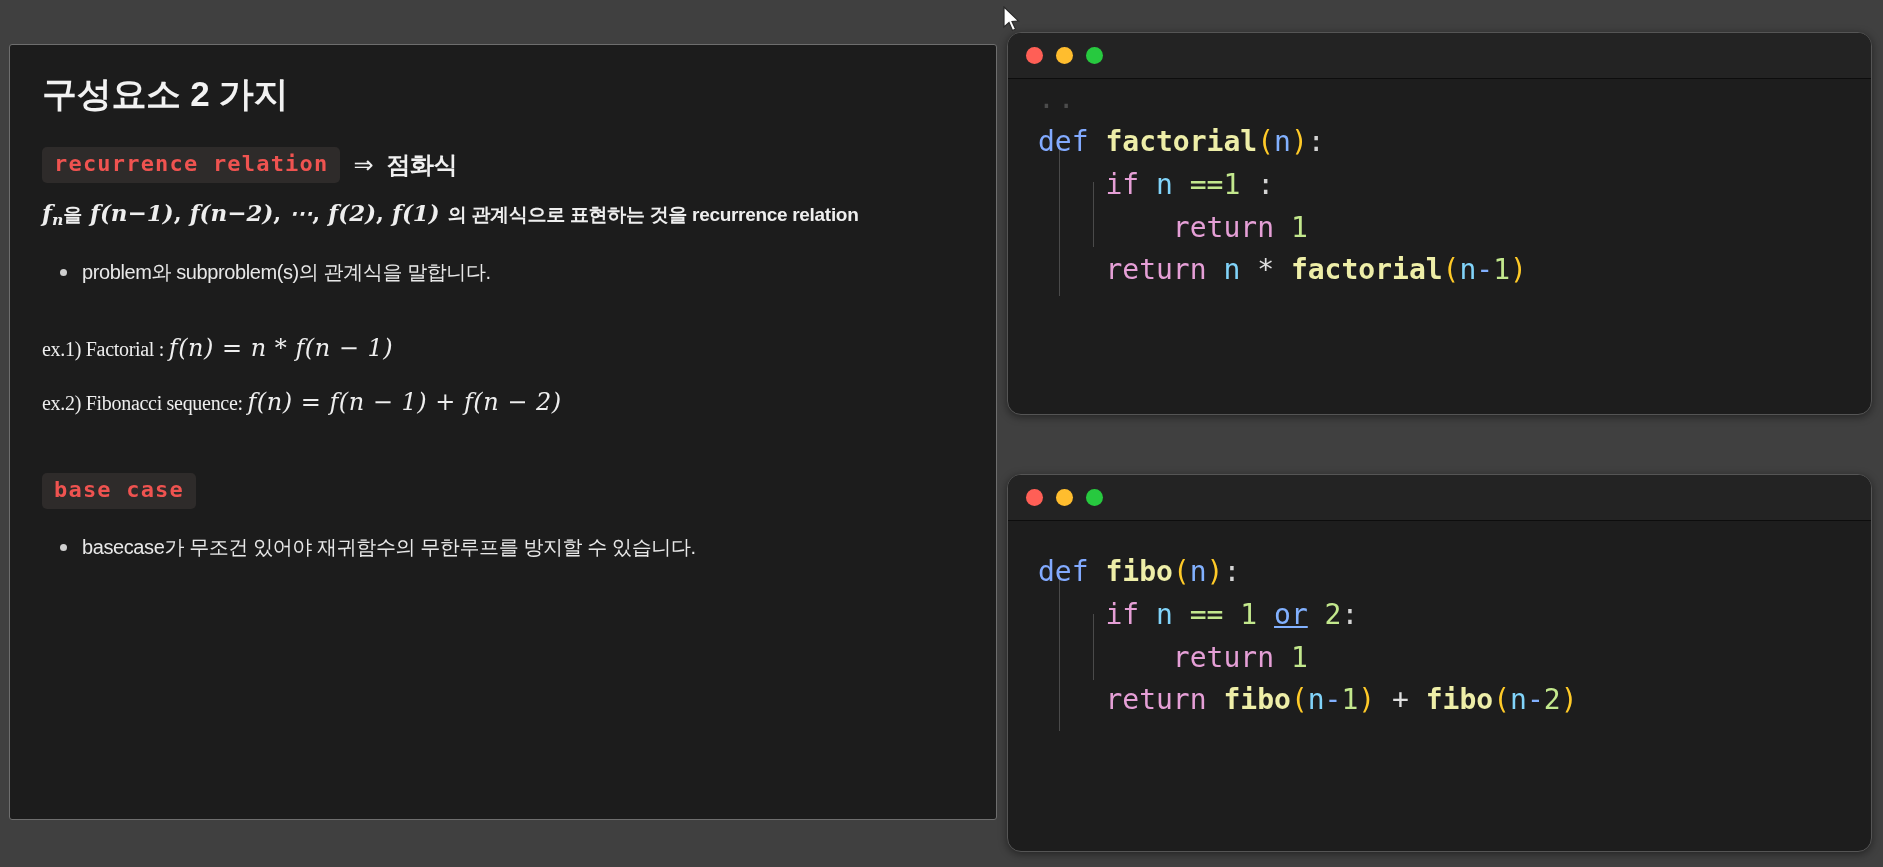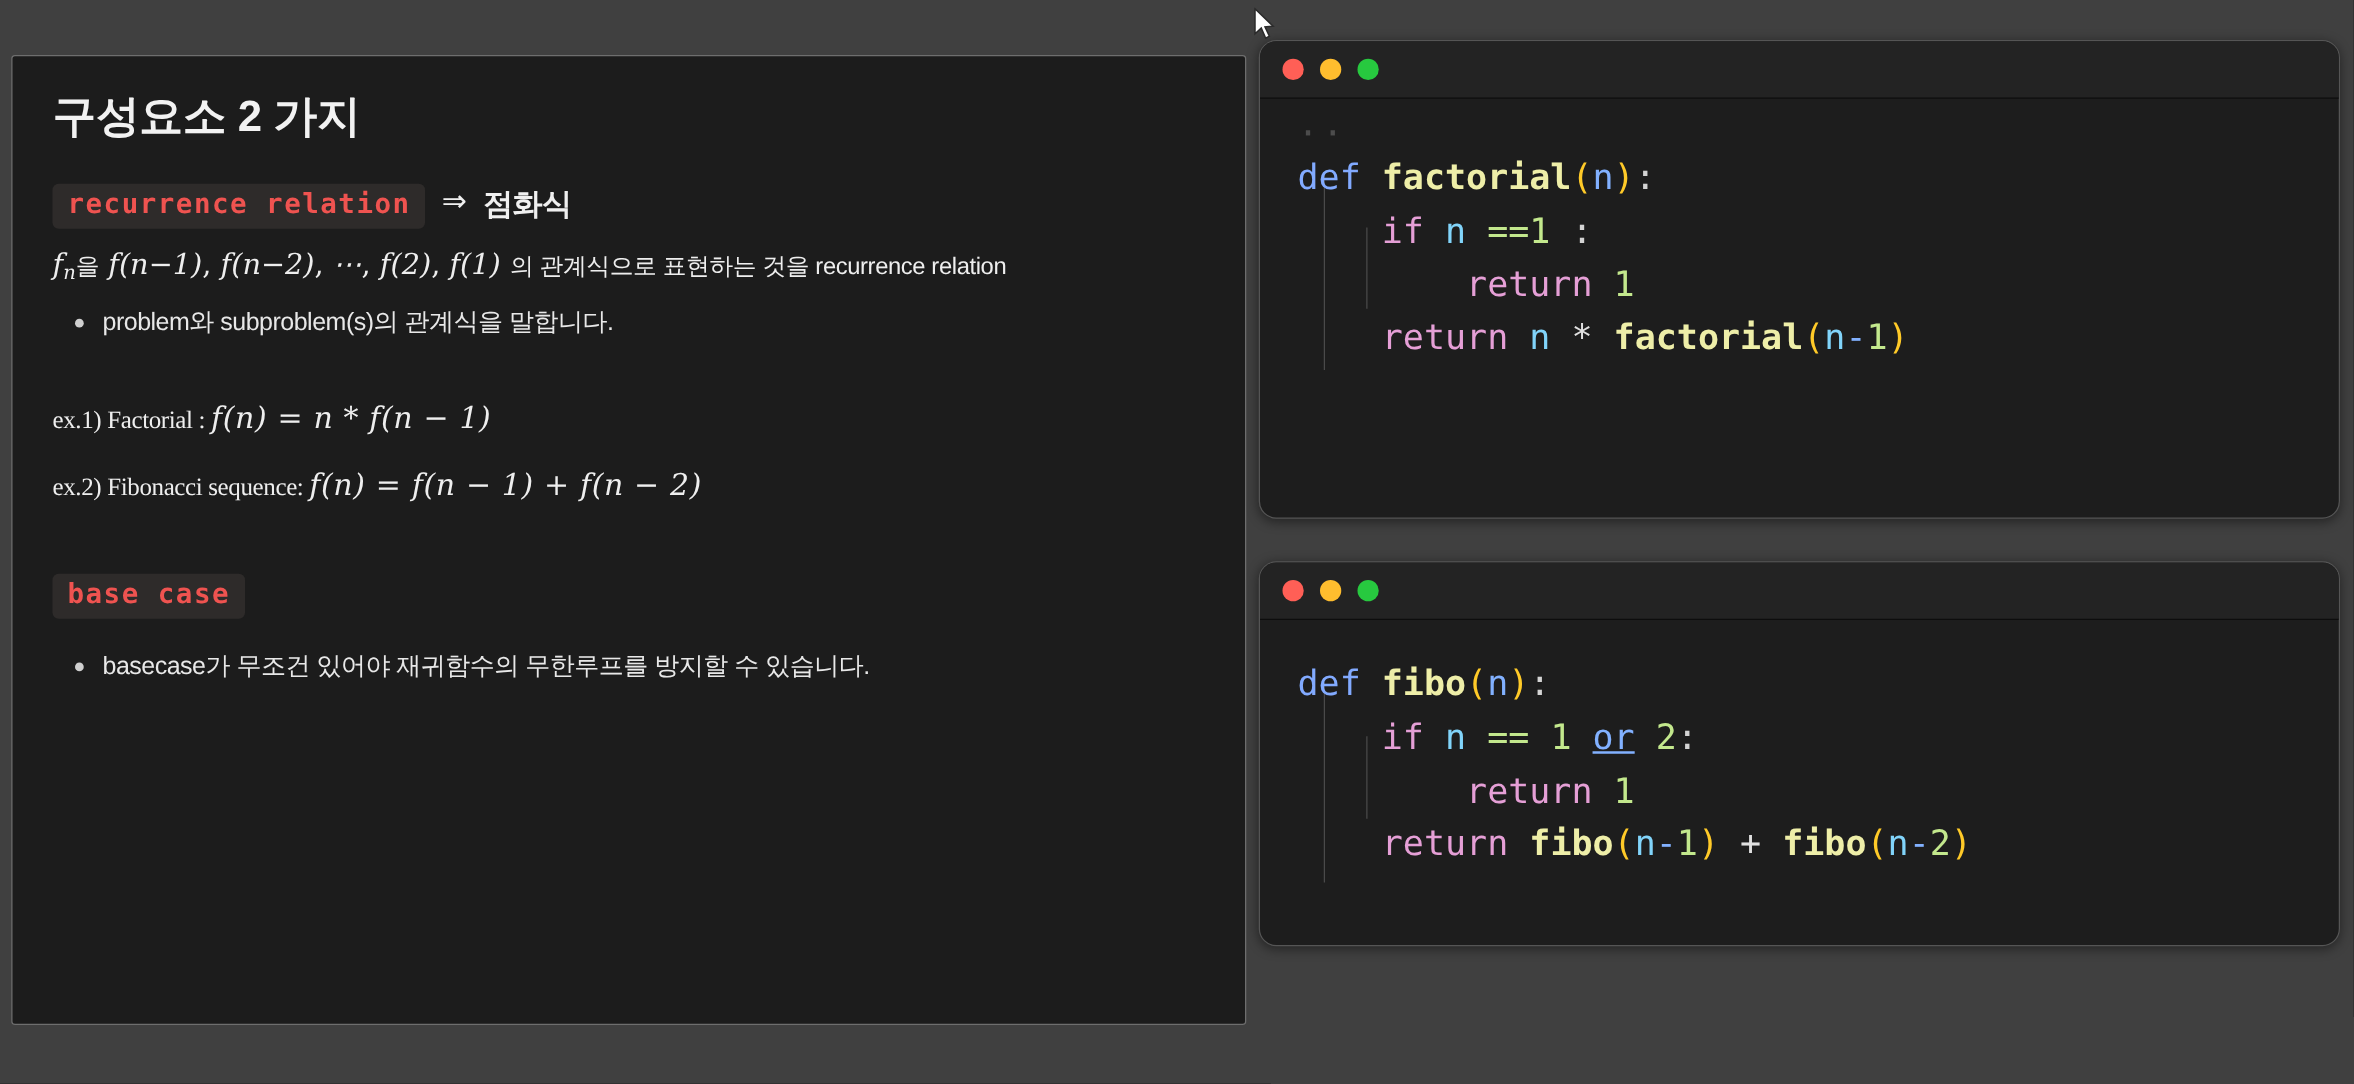--- a/index.html
+++ b/index.html
@@ -38,20 +38,21 @@
     font-weight: bold;
     color: #f2f2f2;
     letter-spacing: -0.3px;
     line-height: 1.2;
     margin-bottom: 32px;
   }
 
   
   .chip-row {
     display: flex;
+    align-items: center;
     gap: 13px;
     margin-bottom: 14px;
   }
   .code-chip {
     display: inline-block;
     background: #2e2b2a;
     color: #ef5350;
     font-family: "DejaVu Sans Mono", monospace;
     font-size: 22px;
     font-weight: bold;
@@ -70,22 +71,23 @@
     color: #f0f0f0;
     letter-spacing: -0.5px;
   }
 
   
   .math-line {
     font-family: "DejaVu Serif", serif;
     font-size: 23px;
     color: #eeeeee;
     line-height: 1.35;
-    margin-bottom: 16px;
+    margin-bottom: 28px;
     white-space: nowrap;
+    font-weight: bold;
   }
   .mi { font-style: italic; font-family: "DejaVu Serif", serif; }
   .msub {
     font-size: 0.68em;
     font-style: italic;
     vertical-align: -0.25em;
     letter-spacing: 0;
   }
   .mtxt {
     font-family: "Liberation Sans", sans-serif;
@@ -141,21 +143,21 @@
     position: absolute;
     left: 1007px;
     width: 865px;
     background: #1d1d1d;
     border: 1px solid #555555;
     border-radius: 14px;
     overflow: hidden;
     box-shadow: 0 2px 9px rgba(0,0,0,0.45);
   }
   #code-window-1 { top: 32px;  height: 383px; }
-  #code-window-2 { top: 449px; height: 308px; }
+  #code-window-2 { top: 474px; height: 378px; }
 
   .window-titlebar {
     height: 46px;
     background: #232323;
     border-bottom: 1px solid #0d0d0d;
     display: flex;
     align-items: center;
     padding-left: 18px;
     gap: 13px;
   }

